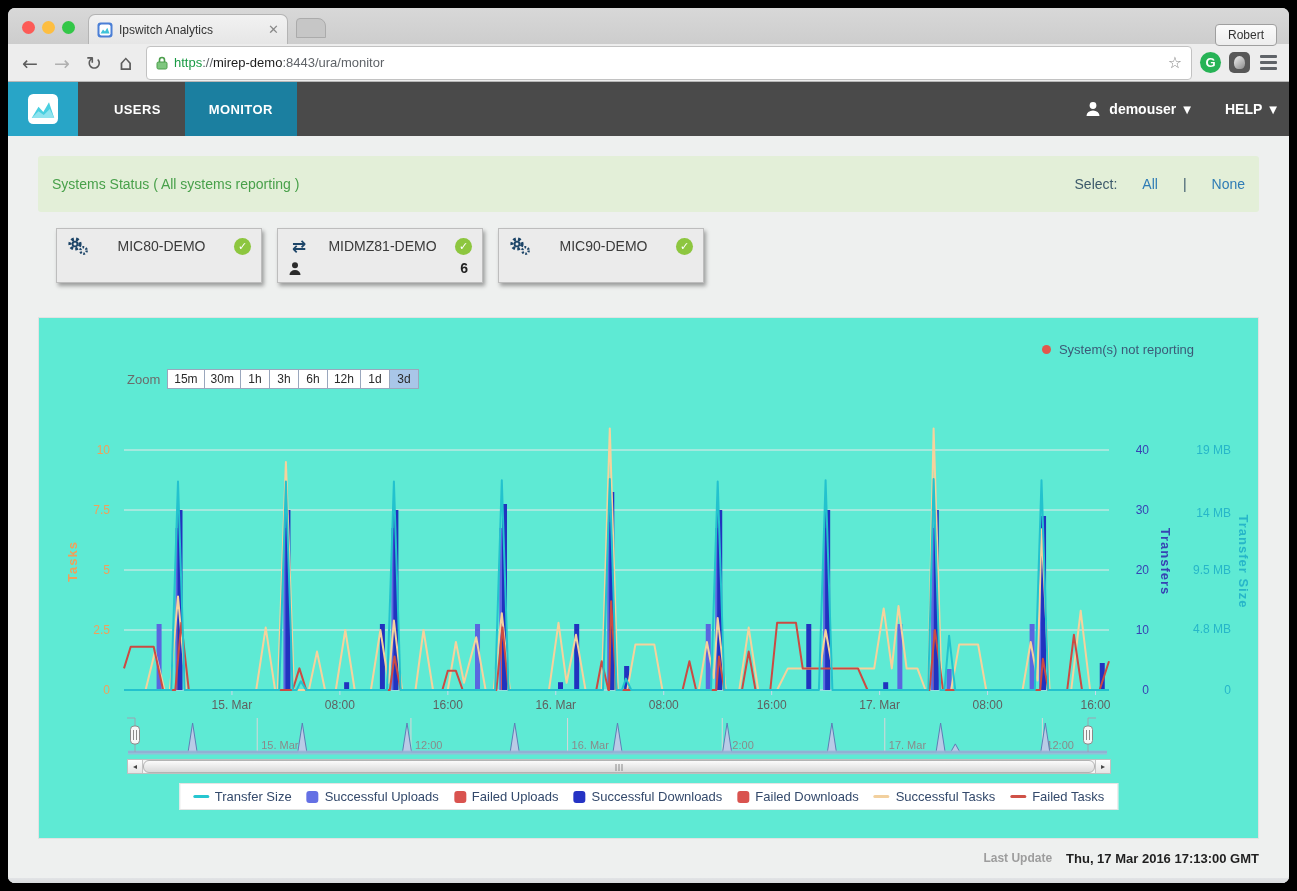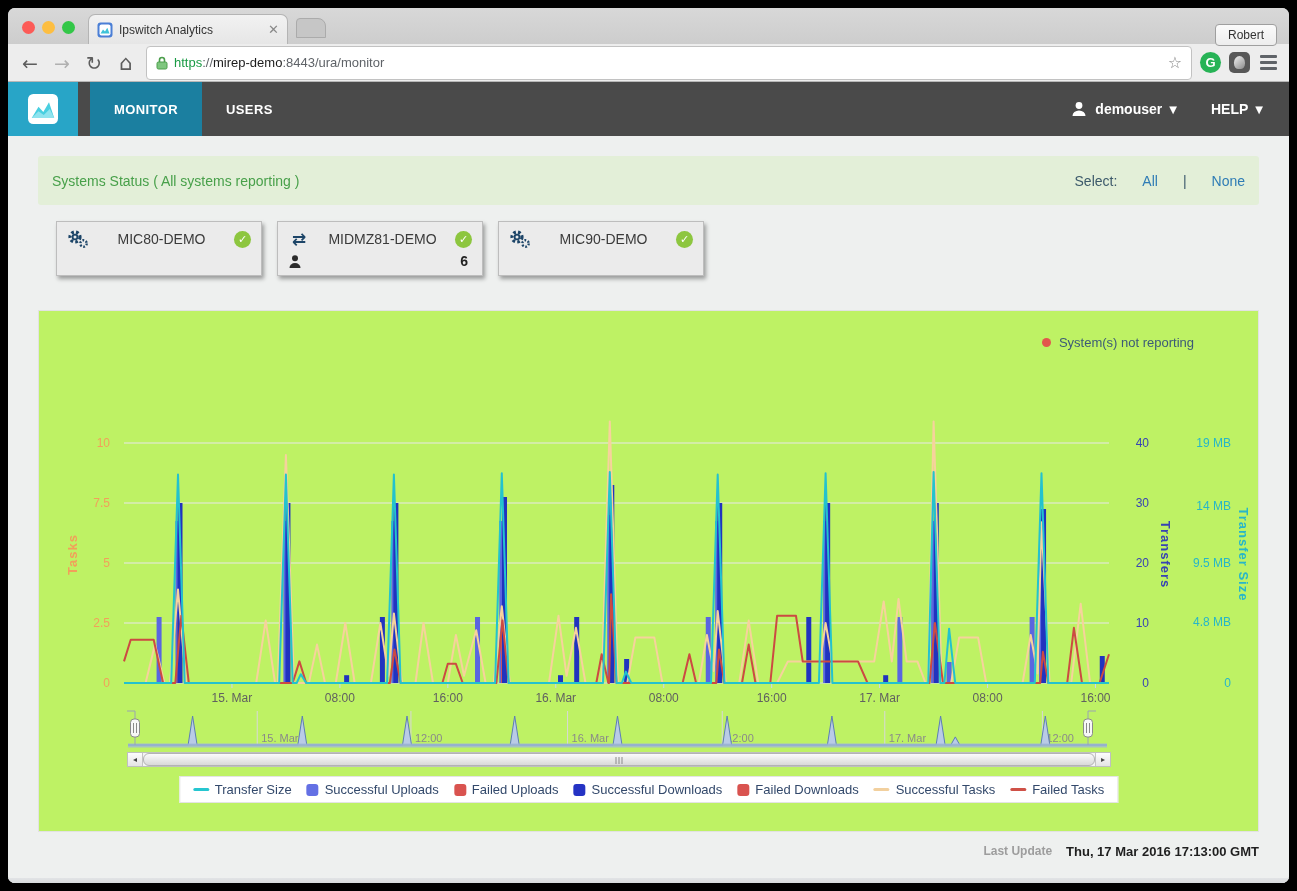--- a/index.html
+++ b/index.html
@@ -41,48 +41,48 @@
   .menu-ico { display:flex; flex-direction:column; gap:3px; padding:2px; }
   .menu-ico div { width:17px; height:3px; background:#5f6368; border-radius:1px; }
 
   
   .appnav { height:54px; background:#4a4a4a; display:flex; align-items:stretch; }
   .logo-tile { width:70px; background:#28a5c7; display:flex; align-items:center; justify-content:center; }
   .app-tabs { display:flex; margin-left:12px; }
   .app-tab { color:#fff; font-size:13px; font-weight:bold; letter-spacing:.4px;
     display:flex; align-items:center; padding:0 24px; }
   .app-tab.active { background:#1b7fa0; }
-  .appnav-right { margin-left:auto; display:flex; align-items:center; gap:34px; padding-right:26px;
+  .appnav-right { margin-left:auto; display:flex; align-items:center; gap:34px; padding-right:12px;
     color:#fff; font-size:14px; font-weight:bold; }
   .usr { display:flex; align-items:center; gap:7px; }
   .caret { font-size:10px; font-family:"DejaVu Sans", sans-serif; }
 
   
   .page { position:relative; height:747px; background:#eef0ef; }
-  .sysbar { margin:20px 30px 0; height:49px; background:#e3efd8; border-radius:3px;
+  .sysbar { margin:20px 30px 0; height:56px; background:#e3efd8; border-radius:3px;
     display:flex; align-items:center; padding:1px 14px; }
   .sysbar-title { color:#48a04a; font-size:14px; }
   .sysbar-right { margin-left:auto; font-size:14px; color:#3d5a6b; display:flex; gap:25px; }
   .sel-link { color:#2f7cb5; }
   .sel-sep { color:#3d5a6b; }
 
   .cards { margin:16px 48px 0; display:flex; gap:15px; }
   .card { width:206px; height:55px; background:#ebebeb; border:1px solid #bdbdbd;
     box-shadow:2px 3px 4px rgba(0,0,0,.35); padding:6px 10px; }
   .card-row { display:flex; align-items:center; gap:8px; height:22px; }
   .card-name { flex:1; text-align:center; font-size:14px; color:#3a3a3a; }
   .badge-ok { width:17px; height:17px; border-radius:50%; background:#8dc63f; color:#fff;
     font-size:11px; font-weight:bold; text-align:center; line-height:17px;
     font-family:"DejaVu Sans", sans-serif; }
   .card-count { flex:1; text-align:right; font-size:14px; font-weight:bold; color:#222; padding-right:4px; }
   .sys-ico { width:22px; text-align:center; color:#1d4568; font-size:17px; font-weight:bold;
     font-family:"DejaVu Sans", sans-serif; }
 
   
-  .chart-card { position:relative; margin:34px 30px 0; height:522px; background:#bef264;
+  .chart-card { position:relative; margin:34px 30px 0; height:522px; background:#5eead4;
     border:1px solid #e2e2e2; }
   .not-reporting { position:absolute; top:24px; right:64px; display:flex; align-items:center; gap:8px;
     font-size:13px; color:#3c5a77; }
   .nr-dot { width:9px; height:9px; border-radius:50%; background:#e2574c; }
   .zoomrow { position:absolute; top:51px; left:88px; display:flex; align-items:center; }
   .zoom-label { font-size:13px; color:#6b6b6b; margin-right:8px; }
   .zoom-btn { font-size:12px; color:#2a2a2a; background:#fff; border:1px solid #9aa7bd;
     padding:2px 6px; margin-left:-1px; min-width:30px; text-align:center; }
   .zoom-btn.selected { background:#a9c6e8; }
   .main-chart, .nav-chart { position:absolute; left:0; display:block; }
@@ -164,22 +164,22 @@
 
   <div class="appnav">
     <div class="logo-tile">
       <svg width="36" height="36" viewBox="0 0 24 24">
         <rect x="2" y="2" width="20" height="20" rx="3.5" fill="#ffffff"></rect>
         <path d="M4.5 18 L9 10.5 L12.2 14 L16 7.5 L19.5 18 Z" fill="#49cfe0"></path>
         <path d="M4.5 18 L9 13.5 L12.5 16 L16.5 12 L19.5 18 Z" fill="#8fe3ee"></path>
       </svg>
     </div>
     <div class="app-tabs">
+          <div class="app-tab">USERS</div>
           <div class="app-tab active">MONITOR</div>
-          <div class="app-tab">USERS</div>
         </div>
     <div class="appnav-right">
       <div class="usr">
         <svg width="18" height="18" viewBox="0 0 18 18">
           <circle cx="9" cy="5.5" r="3.4" fill="#fff"></circle>
           <path d="M2.5 16 a6.5 5.5 0 0 1 13 0 Z" fill="#fff"></path>
         </svg>
         <span>demouser</span>
         <span class="caret">▼</span>
       </div>
@@ -238,20 +238,33 @@
           <span class="card-name">MIC90-DEMO</span>
           <span class="badge-ok">✓</span>
         </div>
       </div>
     </div>
 
     <div class="chart-card">
       <div class="not-reporting">
         <span class="nr-dot"></span>
         <span>System(s) not reporting</span>
+      </div>
+      <div class="zoomrow">
+        <span class="zoom-label">Zoom</span>
+        <span id="zoom-buttons" style="display:flex">
+              <button class="zoom-btn">15m</button>
+              <button class="zoom-btn">30m</button>
+              <button class="zoom-btn">1h</button>
+              <button class="zoom-btn">3h</button>
+              <button class="zoom-btn">6h</button>
+              <button class="zoom-btn">12h</button>
+              <button class="zoom-btn">1d</button>
+              <button class="zoom-btn selected">3d</button>
+            </span>
       </div>
       <svg class="main-chart" width="1237" height="322" id="main-chart">
             <line x1="85" y1="292" x2="1070" y2="292" stroke="#ccd6eb" stroke-width="1"></line>
             <line x1="85" y1="232" x2="1070" y2="232" stroke="#e8e8e8" stroke-width="1"></line>
             <line x1="85" y1="172" x2="1070" y2="172" stroke="#e8e8e8" stroke-width="1"></line>
             <line x1="85" y1="112" x2="1070" y2="112" stroke="#e8e8e8" stroke-width="1"></line>
             <line x1="85" y1="52" x2="1070" y2="52" stroke="#e8e8e8" stroke-width="1"></line>
             <line x1="192.94520547945206" y1="292" x2="192.94520547945206" y2="297" stroke="#ccd6eb"></line>
             <text x="192.94520547945206" y="311" text-anchor="middle" font-size="12" fill="#606060">15. Mar</text>
             <line x1="300.8904109589041" y1="292" x2="300.8904109589041" y2="297" stroke="#ccd6eb"></line>

